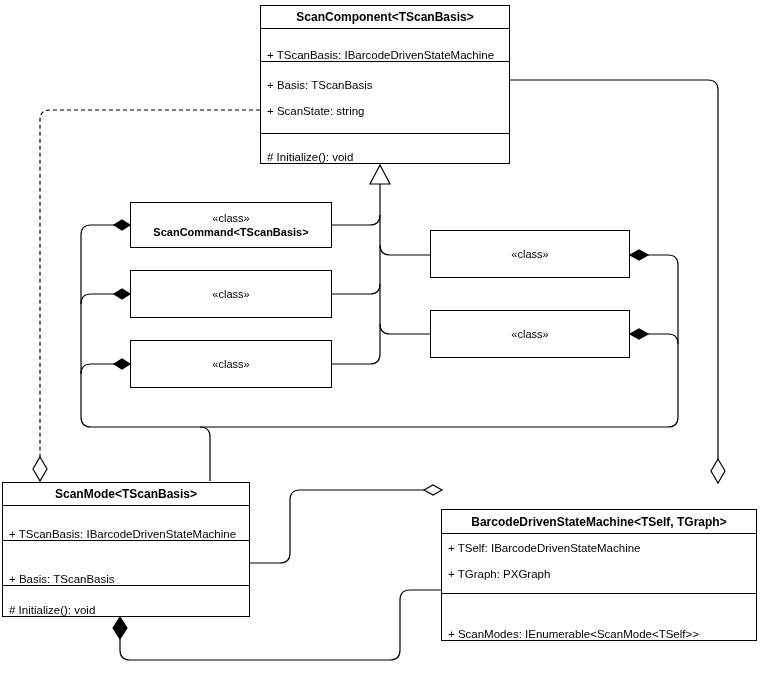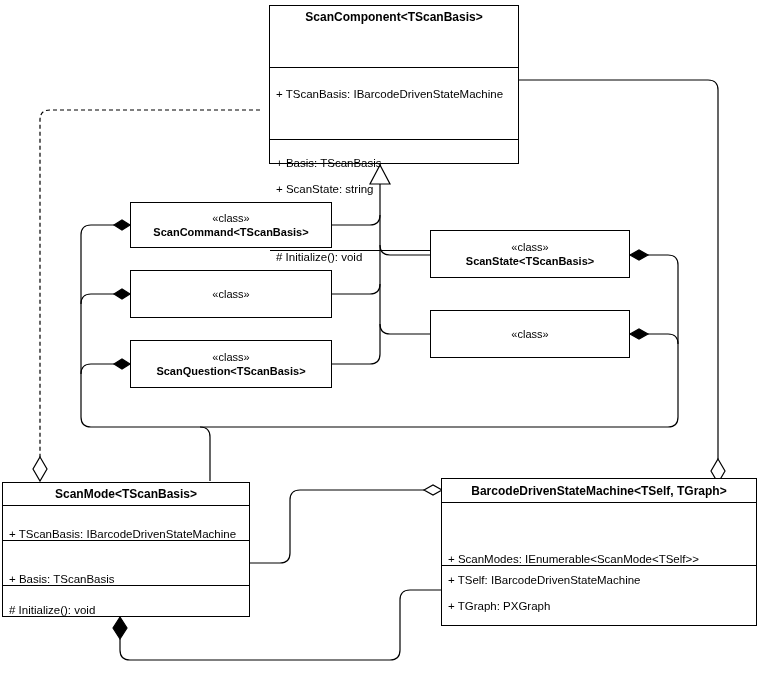--- a/index.html
+++ b/index.html
@@ -62,21 +62,21 @@
     <path d="M510 80 H708 Q718 80 718 90 V459"></path>
     <polygon class="diamond-open" points="718,459 725,471 718,483 711,471"></polygon>
 
     <path d="M250 563 H280 Q290 563 290 553 V500 Q290 490 300 490 H424"></path>
     <polygon class="diamond-open" points="424,490 433,485 442,490 433,495"></polygon>
 
     <path d="M120 639 V650 Q120 660 130 660 H390 Q400 660 400 650 V600 Q400 590 410 590 H441"></path>
     <polygon class="diamond-filled" points="120,617 127,628 120,639 113,628"></polygon>
   </svg>
 
-  <div class="uml-box" style="left:269px;top:5px;width:250px;height:159px;gap:39px;">
+  <div class="uml-box" style="left:260px;top:5px;width:250px;height:159px;">
     <div class="uml-header" style="height:22px;flex:0 0 22px;">ScanComponent&lt;TScanBasis&gt;</div>
     <div class="sect single" style="flex:0 0 33px;">
       <div class="member">+ TScanBasis: IBarcodeDrivenStateMachine</div>
     </div>
     <div class="sect" style="flex:0 0 72px;padding-top:10px;">
       <div class="member ml">+ Basis: TScanBasis</div>
       <div class="member ml">+ ScanState: string</div>
     </div>
     <div class="sect single" style="flex:1;">
       <div class="member"># Initialize(): void</div>
@@ -87,49 +87,47 @@
     <div class="stereotype">«class»</div>
     <div class="uml-header">ScanCommand&lt;TScanBasis&gt;</div>
   </div>
 
   <div class="uml-box stereo" style="left:130px;top:270px;width:202px;height:48px;">
     <div class="stereotype">«class»</div>
   </div>
 
   <div class="uml-box stereo" style="left:130px;top:340px;width:202px;height:48px;">
     <div class="stereotype">«class»</div>
-    <div class="uml-header">ScanQuestion&lt;TScanBasis&gt;</div>
   </div>
 
   <div class="uml-box stereo" style="left:430px;top:230px;width:200px;height:48px;">
     <div class="stereotype">«class»</div>
-    <div class="uml-header">ScanState&lt;TScanBasis&gt;</div>
   </div>
 
   <div class="uml-box stereo" style="left:430px;top:310px;width:200px;height:48px;">
     <div class="stereotype">«class»</div>
   </div>
 
   <div class="uml-box" style="left:2px;top:482px;width:248px;height:135px;">
     <div class="uml-header" style="height:22px;flex:0 0 22px;text-align:right;">ScanMode&lt;TScanBasis&gt;</div>
     <div class="sect single" style="flex:0 0 35px;">
       <div class="member">+ TScanBasis: IBarcodeDrivenStateMachine</div>
     </div>
     <div class="sect single" style="flex:0 0 45px;">
       <div class="member">+ Basis: TScanBasis</div>
     </div>
     <div class="sect single" style="flex:1;">
       <div class="member"># Initialize(): void</div>
     </div>
   </div>
 
-  <div class="uml-box" style="left:441px;top:478px;width:316px;height:148px;">
+  <div class="uml-box" style="left:441px;top:509px;width:316px;height:132px;">
     <div class="uml-header" style="height:23px;flex:0 0 23px;">BarcodeDrivenStateMachine&lt;TSelf, TGraph&gt;</div>
-    <div class="sect single" style="flex:1;">
-      <div class="member">+ ScanModes: IEnumerable&lt;ScanMode&lt;TSelf&gt;&gt;</div>
-    </div>
     <div class="sect" style="flex:0 0 60px;padding-top:1px;">
       <div class="member ml">+ TSelf: IBarcodeDrivenStateMachine</div>
       <div class="member ml">+ TGraph: PXGraph</div>
+    </div>
+    <div class="sect single" style="flex:1;">
+      <div class="member">+ ScanModes: IEnumerable&lt;ScanMode&lt;TSelf&gt;&gt;</div>
     </div>
   </div>
 
 </div>
 
 </body></html>

